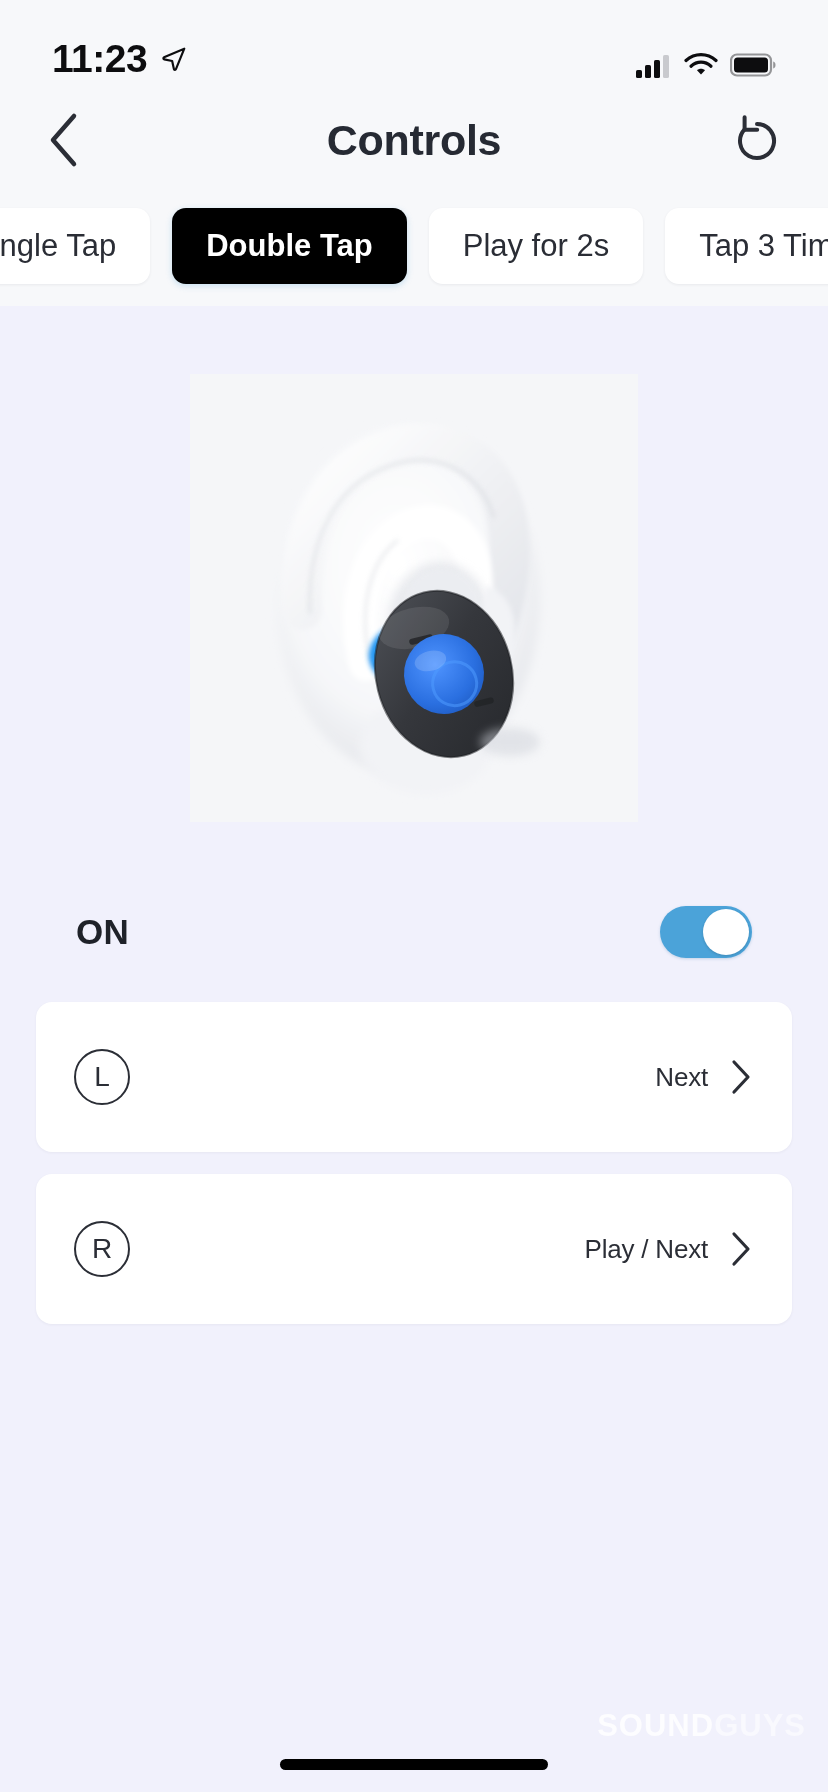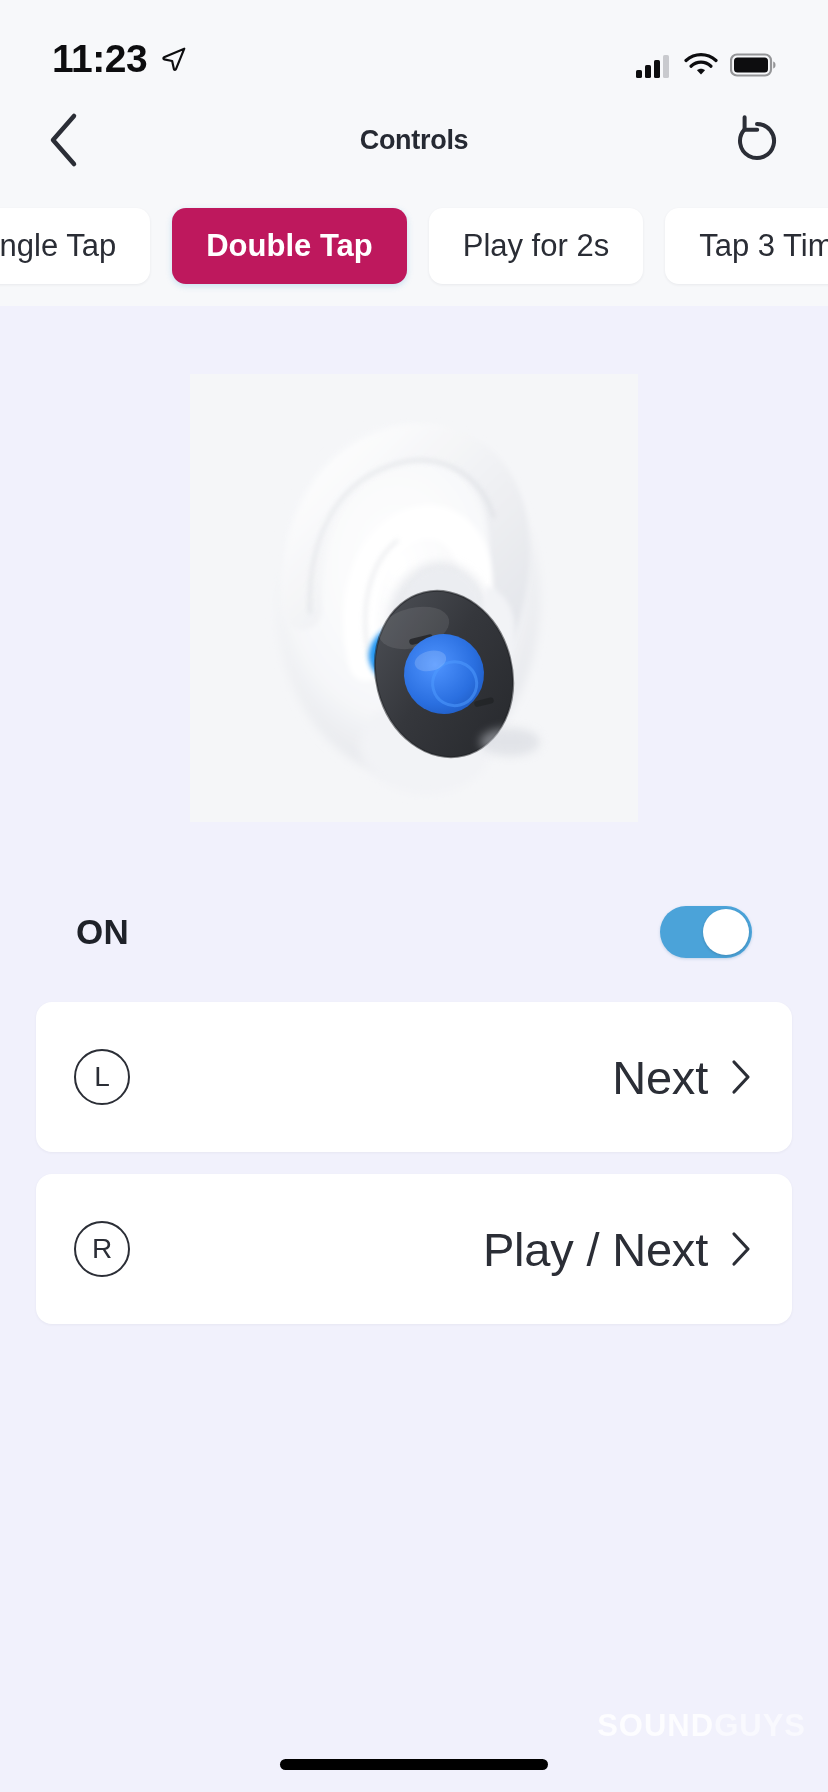--- a/index.html
+++ b/index.html
@@ -39,21 +39,21 @@
     height:96px;
     background:#f7f8fa;
     display:flex; align-items:center;
     padding:0 46px;
     flex:0 0 auto;
     position:relative;
   }
   .nav-back { width:54px; height:54px; display:flex; align-items:center; justify-content:flex-start; cursor:pointer; }
   .nav-title {
     position:absolute; left:0; right:0; text-align:center;
-    font-size:27px; font-weight:600; color:#262a33;
+    font-size:43px; font-weight:600; color:#262a33;
     letter-spacing:-0.3px;
     pointer-events:none;
   }
   .nav-reset { margin-left:auto; width:54px; height:54px; display:flex; align-items:center; justify-content:flex-end; cursor:pointer; }
 
   
   .chips-wrap {
     background:#f7f8fa;
     padding:20px 0 22px 0;
     flex:0 0 auto;
@@ -73,21 +73,21 @@
     background:#ffffff;
     color:#2a2d35;
     font-size:31px;
     font-weight:400;
     display:flex; align-items:center; justify-content:center;
     padding:0 34px;
     box-shadow:0 1px 3px rgba(40,45,60,0.07);
     cursor:pointer;
   }
   .chip.selected {
-    background:#be185d;
+    background:#000000;
     color:#ffffff;
     font-weight:700;
     box-shadow:0 2px 6px rgba(75,163,217,0.28);
   }
 
   
   .content {
     flex:1 1 auto;
     background:#f1f1fc;
     position:relative;
@@ -148,21 +148,21 @@
   }
   .row-badge {
     width:56px; height:56px; border-radius:50%;
     border:2.5px solid #2b2e36;
     display:flex; align-items:center; justify-content:center;
     font-size:28px; color:#2b2e36; font-weight:400;
     flex:0 0 auto;
   }
   .row-spacer { flex:1 1 auto; }
   .row-value {
-    font-size:47px; color:#2b2e36; font-weight:400;
+    font-size:26px; color:#2b2e36; font-weight:400;
     letter-spacing:-0.2px;
   }
   .row-chev {
     margin-left:22px;
     display:flex; align-items:center;
   }
 
   
   .watermark {
     position:absolute;

